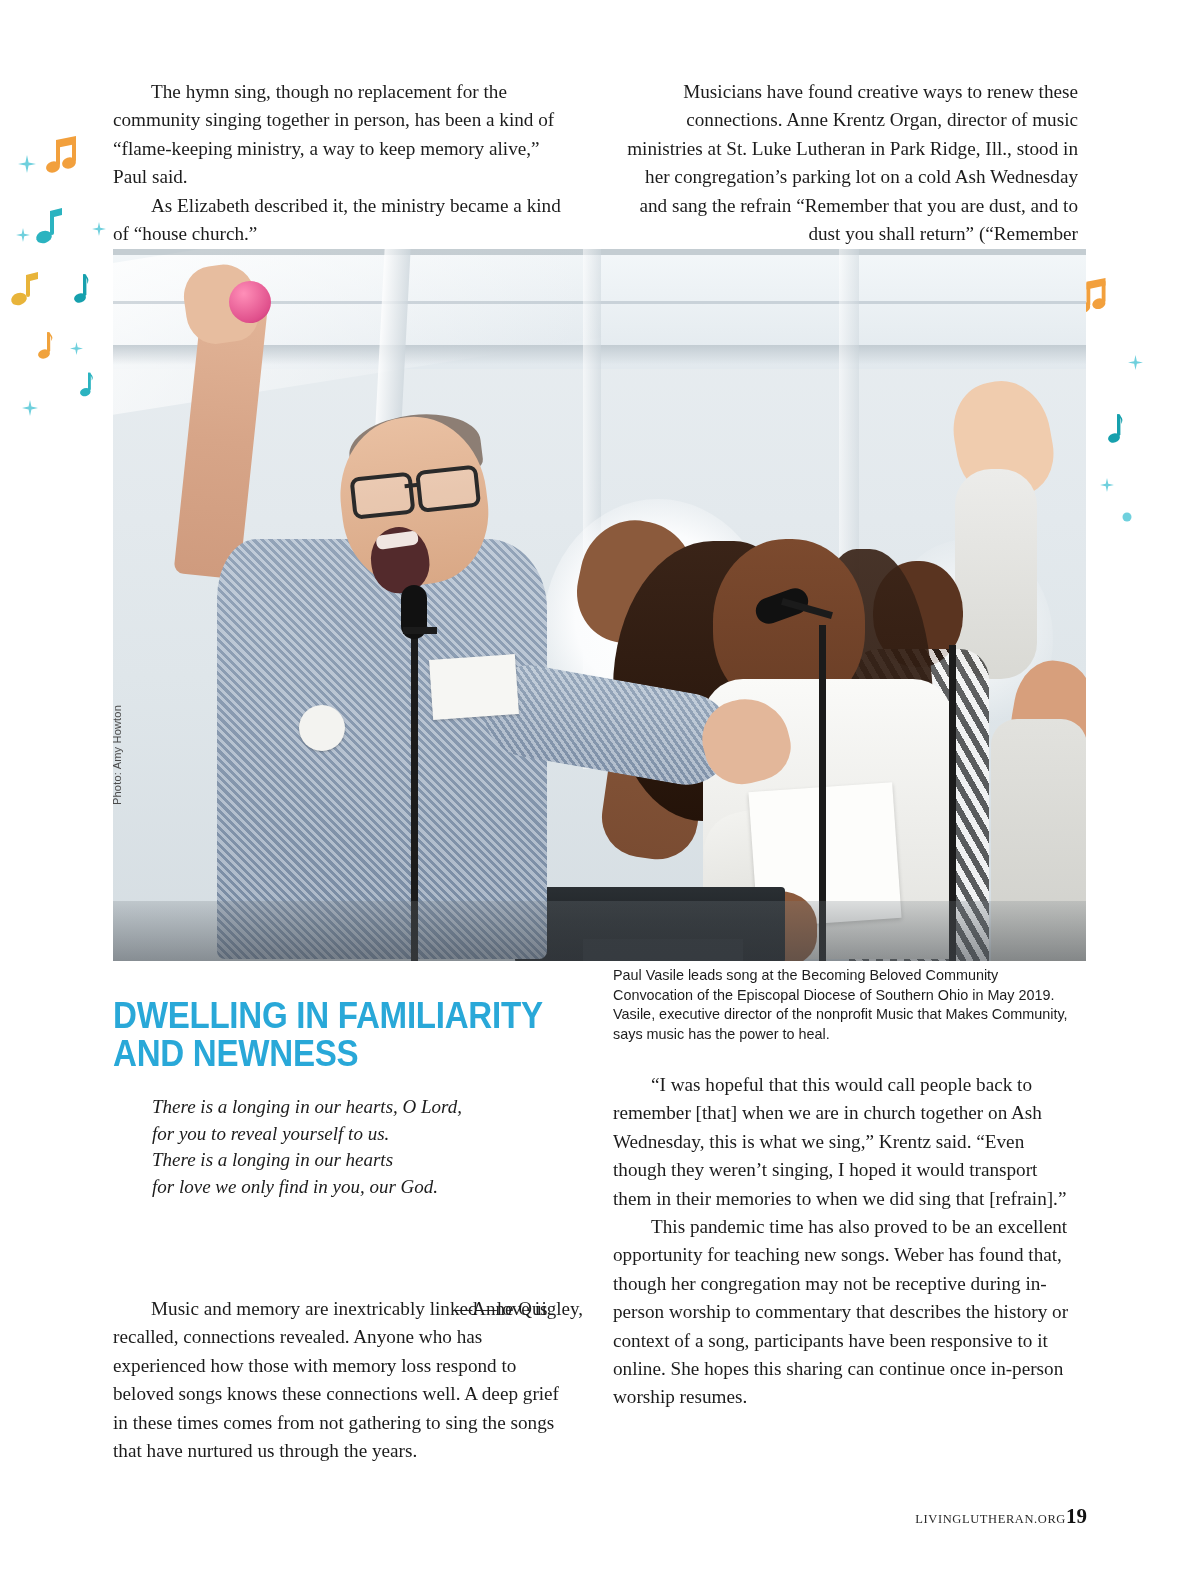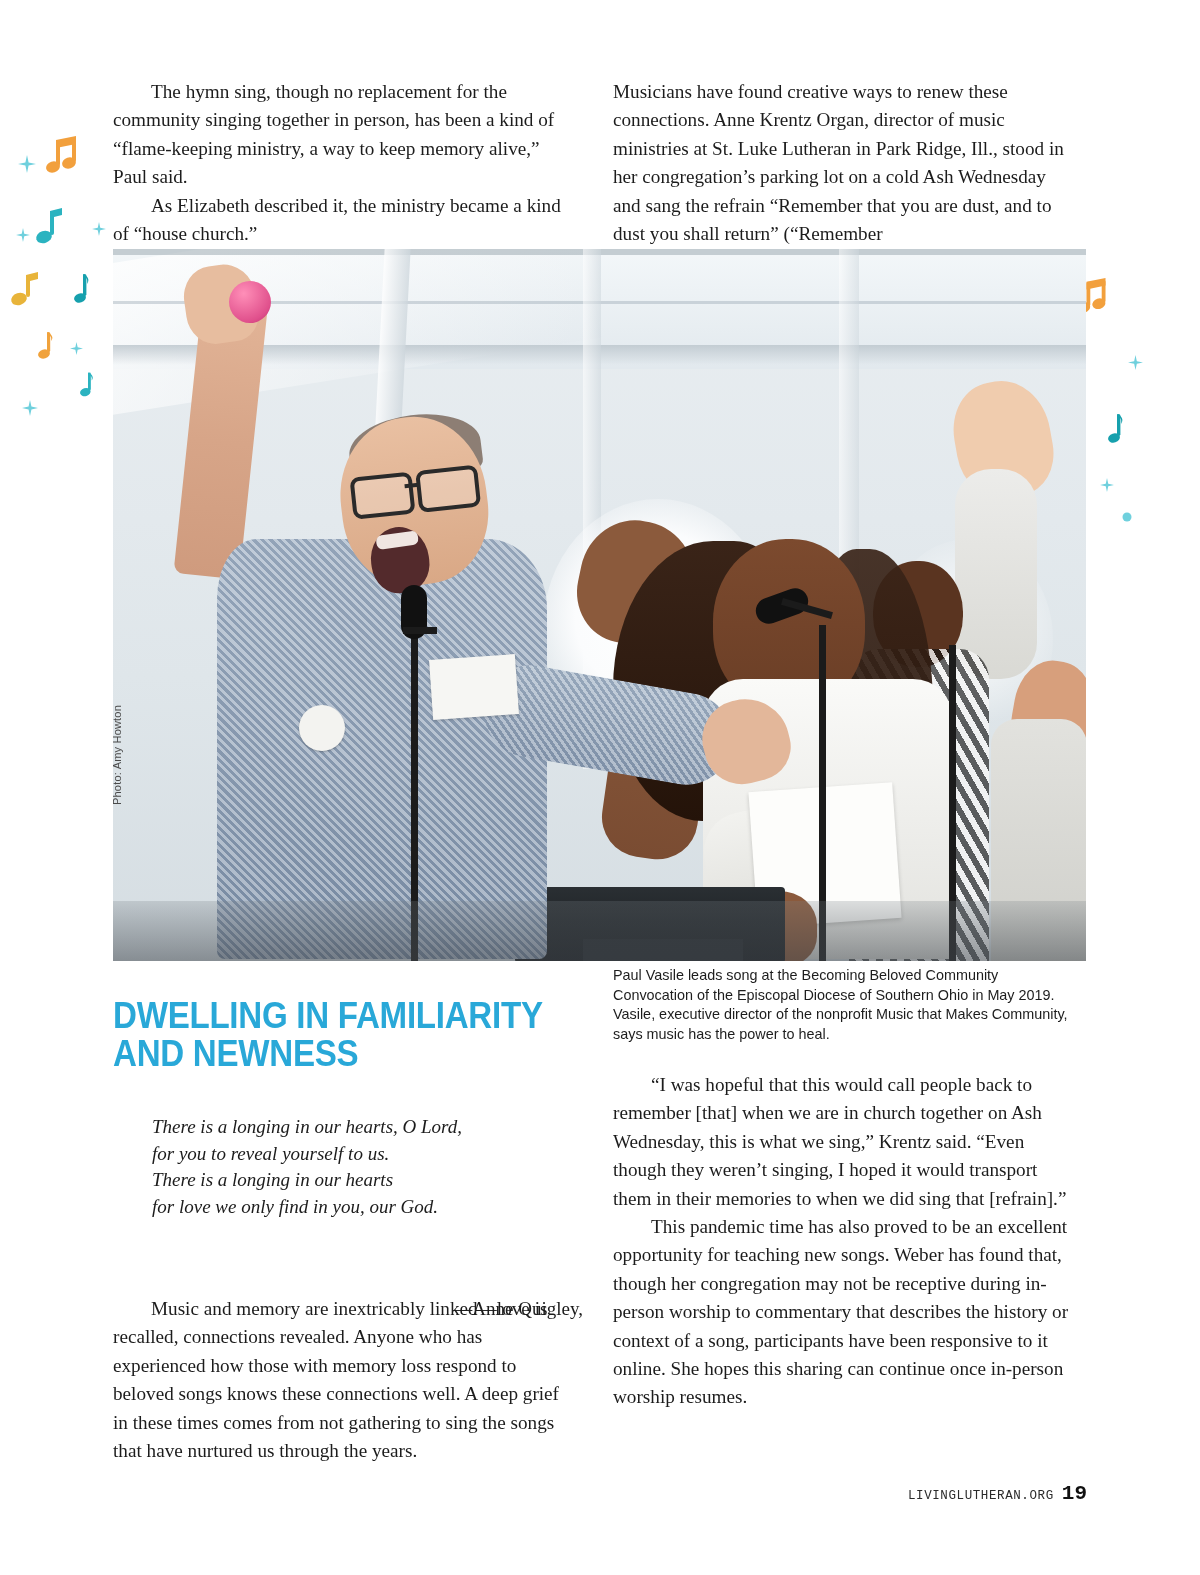--- a/index.html
+++ b/index.html
@@ -45,21 +45,21 @@
   .body-text p {
     margin: 0;
     text-indent: 38px;
   }
   .body-text p.noindent {
     text-indent: 0;
   }
 
   
   #top-left-text { top: 78px; }
-  #top-right-text { top: 78px; }
+  #top-right-text { top: 78px; text-align: right; }
 
   
   .photo-wrap {
     position: absolute;
     left: 113px;
     top: 249px;
     width: 973px;
     height: 712px;
     overflow: hidden;
     background: #cfd3d6;
@@ -433,21 +433,20 @@
   .verse {
     position: absolute;
     left: 152px;
     top: 1094px;
     width: 420px;
     font-family: "Liberation Serif", serif;
     font-style: italic;
     font-size: 19px;
     line-height: 26.5px;
     color: #1c1c1c;
-    margin-top: 20px;
   }
   .attrib {
     position: absolute;
     left: 113px;
     top: 1296px;
     width: 470px;
     text-align: right;
     font-family: "Liberation Serif", serif;
     font-size: 19px;
     line-height: 26.5px;
@@ -455,25 +454,24 @@
   }
   .attrib .italic { font-style: italic; }
 
   #left-body-2 { top: 1295px; }
   #right-body-2 { top: 1071px; }
 
   
   .footer {
     position: absolute;
     right: 113px;
-    bottom: 70px;
+    bottom: 46px;
     display: flex;
     align-items: baseline;
-    gap: 8px;
-    font-family: Liberation Mono, monospace;
+    font-family: Liberation Serif, serif;
   }
   .footer .site {
     font-size: 12.5px;
     letter-spacing: .6px;
     color: #2a2a2a;
     text-transform: uppercase;
   }
   .footer .pageno {
     font-size: 21px;
     font-weight: bold;

